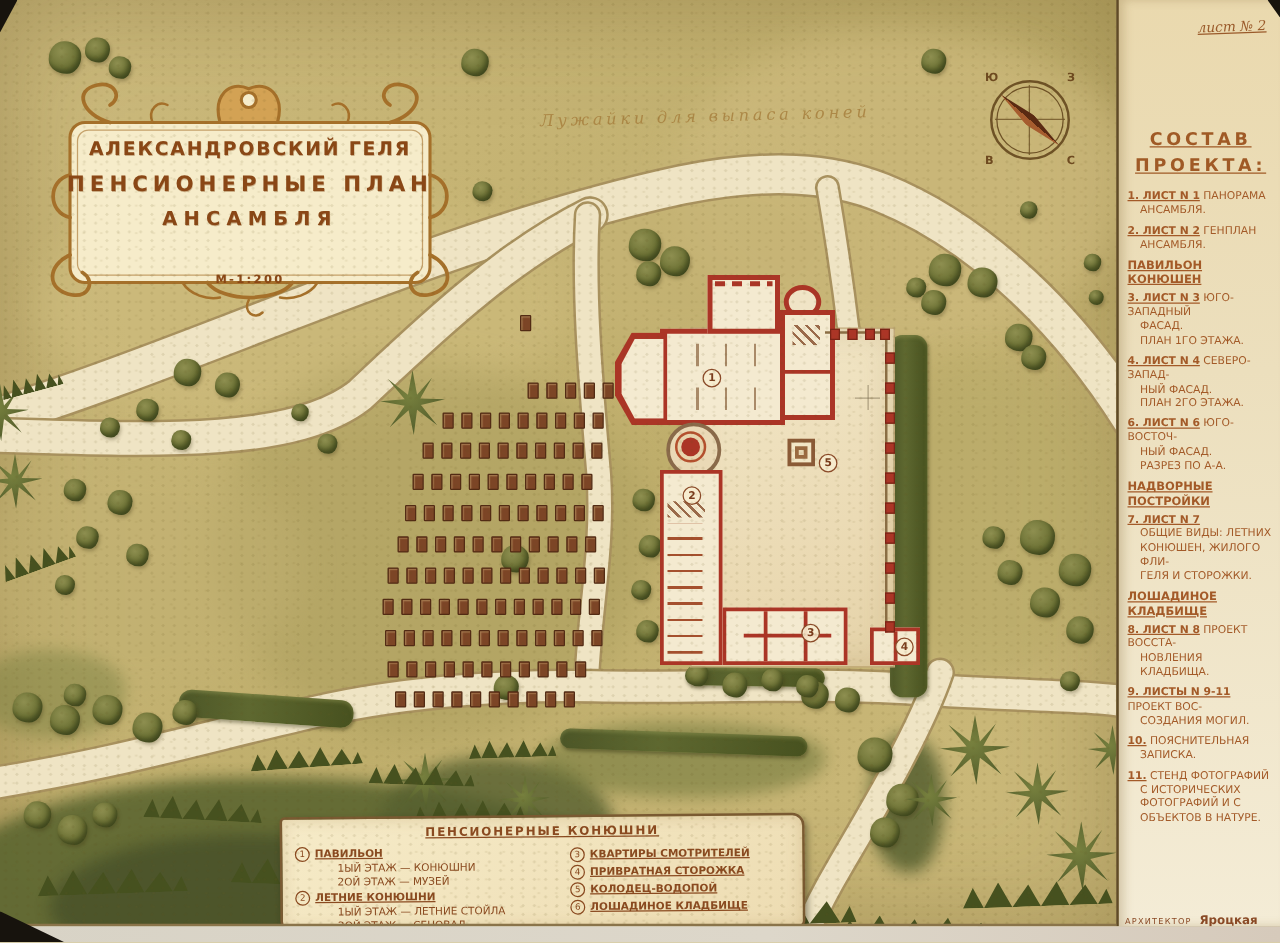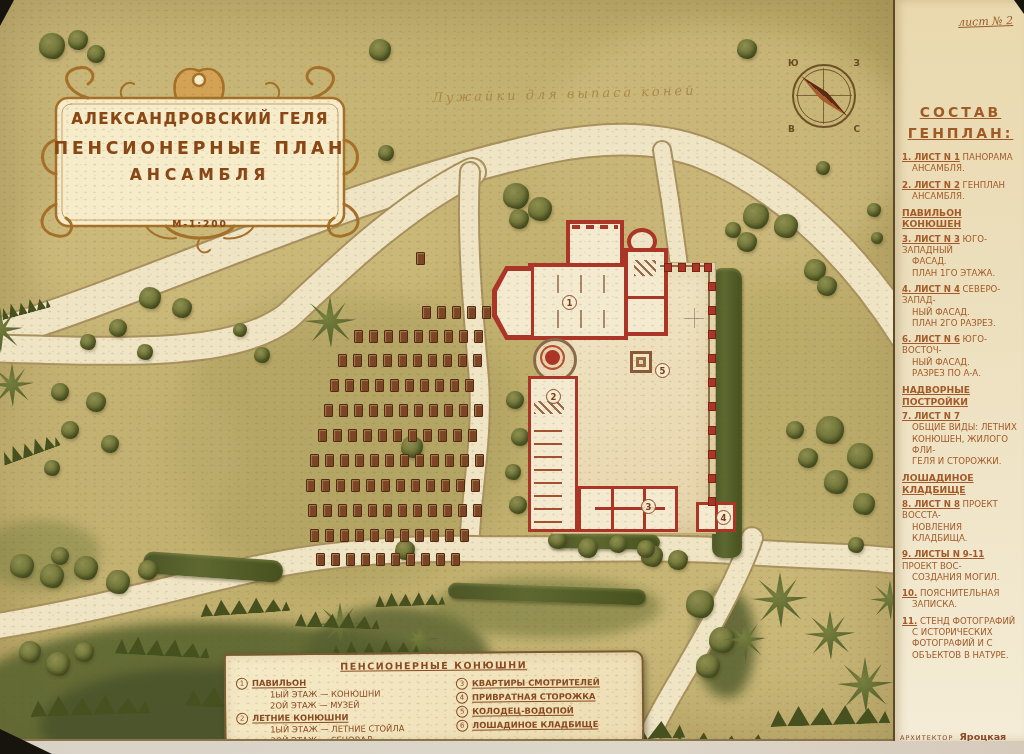--- a/index.html
+++ b/index.html
@@ -477,41 +477,41 @@
           <div class="lg-item"><span class="lg-num">6</span><span class="lg-label">ЛОШАДИНОЕ КЛАДБИЩЕ</span></div>
         </div>
     </div>
 
     <div class="texture"></div>
   </div>
 
   <div id="sidebar">
     <div id="sidebar-title">
       <span>СОСТАВ</span><br>
-      <span>ГЕНПЛАН:</span>
+      <span>ПРОЕКТА:</span>
     </div>
     <div id="sidebar-items">
         <div class="side-item">
           <div><span class="side-lead">1. ЛИСТ N 1</span> ПАНОРАМА</div>
           <div class="side-cont">АНСАМБЛЯ.</div>
         </div>
         <div class="side-item">
           <div><span class="side-lead">2. ЛИСТ N 2</span> ГЕНПЛАН</div>
           <div class="side-cont">АНСАМБЛЯ.</div>
         </div>
         <div class="side-section">ПАВИЛЬОН КОНЮШЕН</div>
         <div class="side-item">
           <div><span class="side-lead">3. ЛИСТ N 3</span> ЮГО-ЗАПАДНЫЙ</div>
           <div class="side-cont">ФАСАД.</div>
           <div class="side-cont">ПЛАН 1ГО ЭТАЖА.</div>
         </div>
         <div class="side-item">
           <div><span class="side-lead">4. ЛИСТ N 4</span> СЕВЕРО-ЗАПАД-</div>
           <div class="side-cont">НЫЙ ФАСАД.</div>
-          <div class="side-cont">ПЛАН 2ГО РАЗРЕЗ.</div>
+          <div class="side-cont">ПЛАН 2ГО ЭТАЖА.</div>
         </div>
         <div class="side-item">
           <div><span class="side-lead">6. ЛИСТ N 6</span> ЮГО-ВОСТОЧ-</div>
           <div class="side-cont">НЫЙ ФАСАД.</div>
           <div class="side-cont">РАЗРЕЗ ПО А-А.</div>
         </div>
         <div class="side-section">НАДВОРНЫЕ ПОСТРОЙКИ</div>
         <div class="side-item">
           <div><span class="side-lead">7. ЛИСТ N 7</span></div>
           <div class="side-cont">ОБЩИЕ ВИДЫ: ЛЕТНИХ</div>

